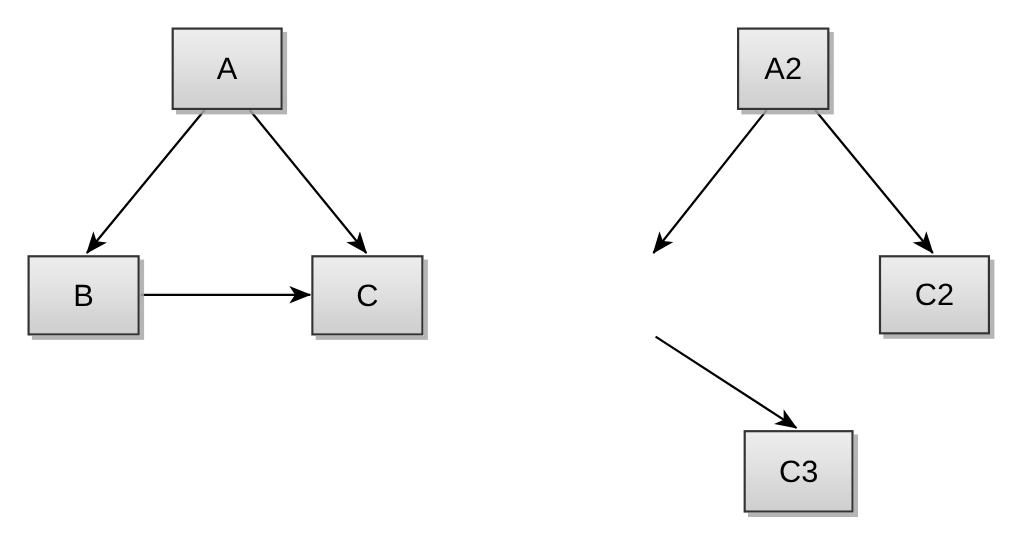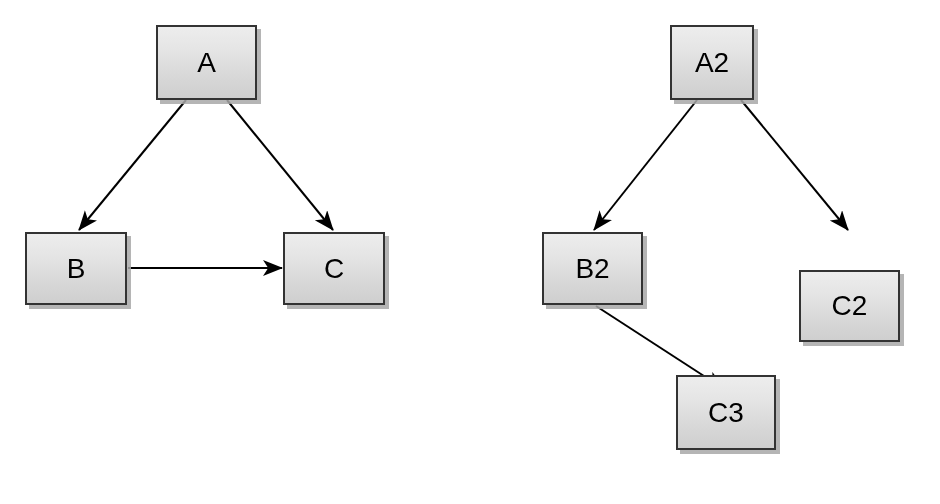--- a/index.html
+++ b/index.html
@@ -71,23 +71,20 @@
   </div>
   <div class="node" style="left: 25px; top: 232px; width: 102px; height: 73px;">
     <span class="node-label">B</span>
   </div>
   <div class="node" style="left: 283px; top: 232px; width: 102px; height: 73px;">
     <span class="node-label">C</span>
   </div>
   <div class="node" style="left: 670px; top: 25px; width: 84px; height: 75px;">
     <span class="node-label">A2</span>
   </div>
-  <div class="node" style="left: 542px; top: 232px; width: 101px; height: 73px;">
-    <span class="node-label">B2</span>
-  </div>
-  <div class="node" style="left: 799px; top: 232px; width: 101px; height: 72px; margin-top: 38px;">
+  <div class="node" style="left: 799px; top: 232px; width: 101px; height: 72px;">
     <span class="node-label">C2</span>
   </div>
-  <div class="node" style="left: 676px; top: 375px; width: 100px; height: 75px;">
+  <div class="node" style="left: 676px; top: 391px; width: 100px; height: 75px;">
     <span class="node-label">C3</span>
   </div>
 
 </div>
 
 </body></html>

